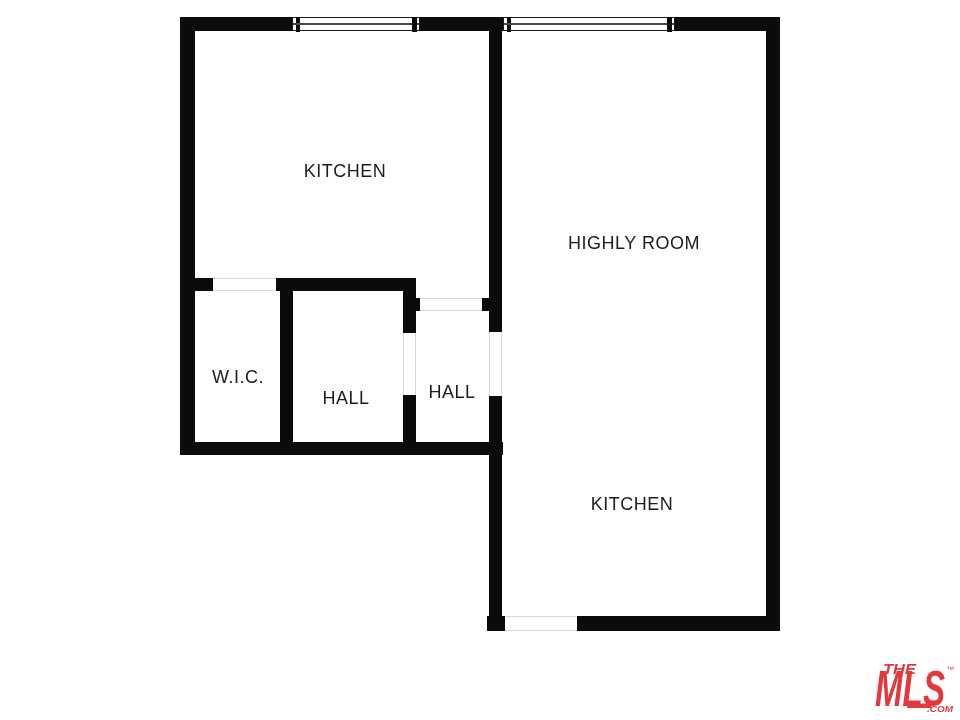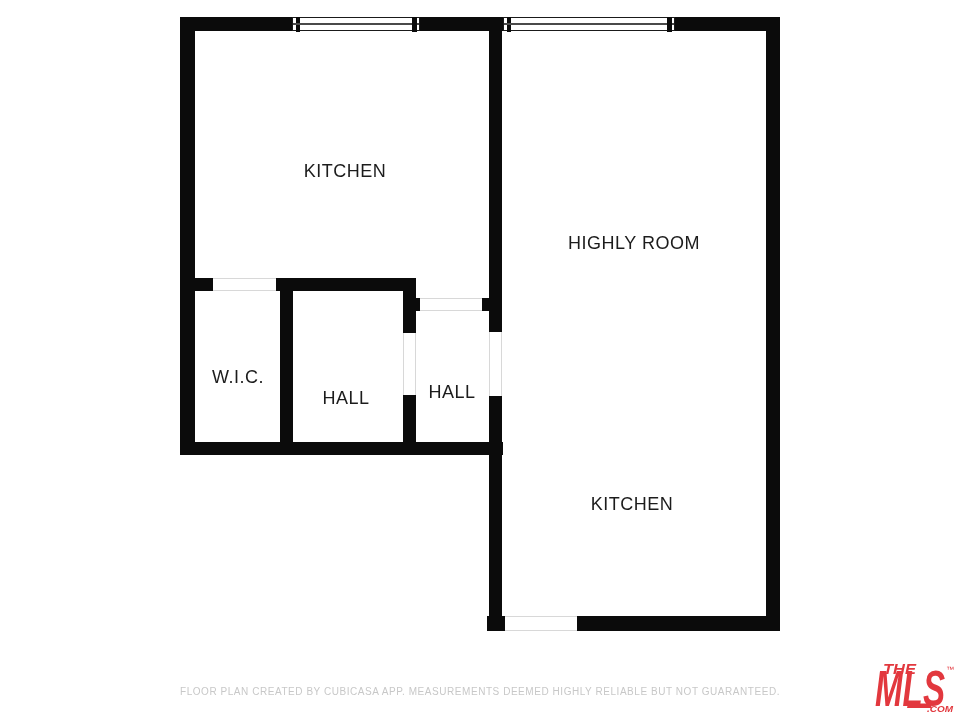--- a/index.html
+++ b/index.html
@@ -86,21 +86,20 @@
     <span class="cap-r"></span>
   </div>
 
   <div class="room-label lbl-bedroom">KITCHEN</div>
   <div class="room-label lbl-living">HIGHLY ROOM</div>
   <div class="room-label lbl-wic">W.I.C.</div>
   <div class="room-label lbl-bath">HALL</div>
   <div class="room-label lbl-hall">HALL</div>
   <div class="room-label lbl-kitchen">KITCHEN</div>
 
-  <div class="footer-note">FLOOR PLAN CREATED BY CUBICASA APP. MEASUREMENTS DEEMED HIGHLY RELIABLE BUT NOT GUARANTEED.</div>
 
   <svg class="mls-logo" viewBox="0 0 82 58" font-family="Liberation Sans, sans-serif">
     <text x="9" y="18" font-size="14" font-weight="bold" font-style="italic" fill="#e2383e" textLength="33" lengthAdjust="spacingAndGlyphs">THE</text>
     <text x="1" y="50" font-size="50" font-weight="bold" font-style="italic" fill="#e2383e" textLength="70" lengthAdjust="spacingAndGlyphs">MLS</text>
     <polygon points="34,47.5 58,47.5 57,52 33,52" fill="#e2383e"></polygon>
     <text x="72" y="16" font-size="8" fill="#e2383e">™</text>
     <text x="53" y="56" font-size="9" font-weight="bold" font-style="italic" fill="#e2383e" textLength="26" lengthAdjust="spacingAndGlyphs">.COM</text>
   </svg>
 
 </div>

